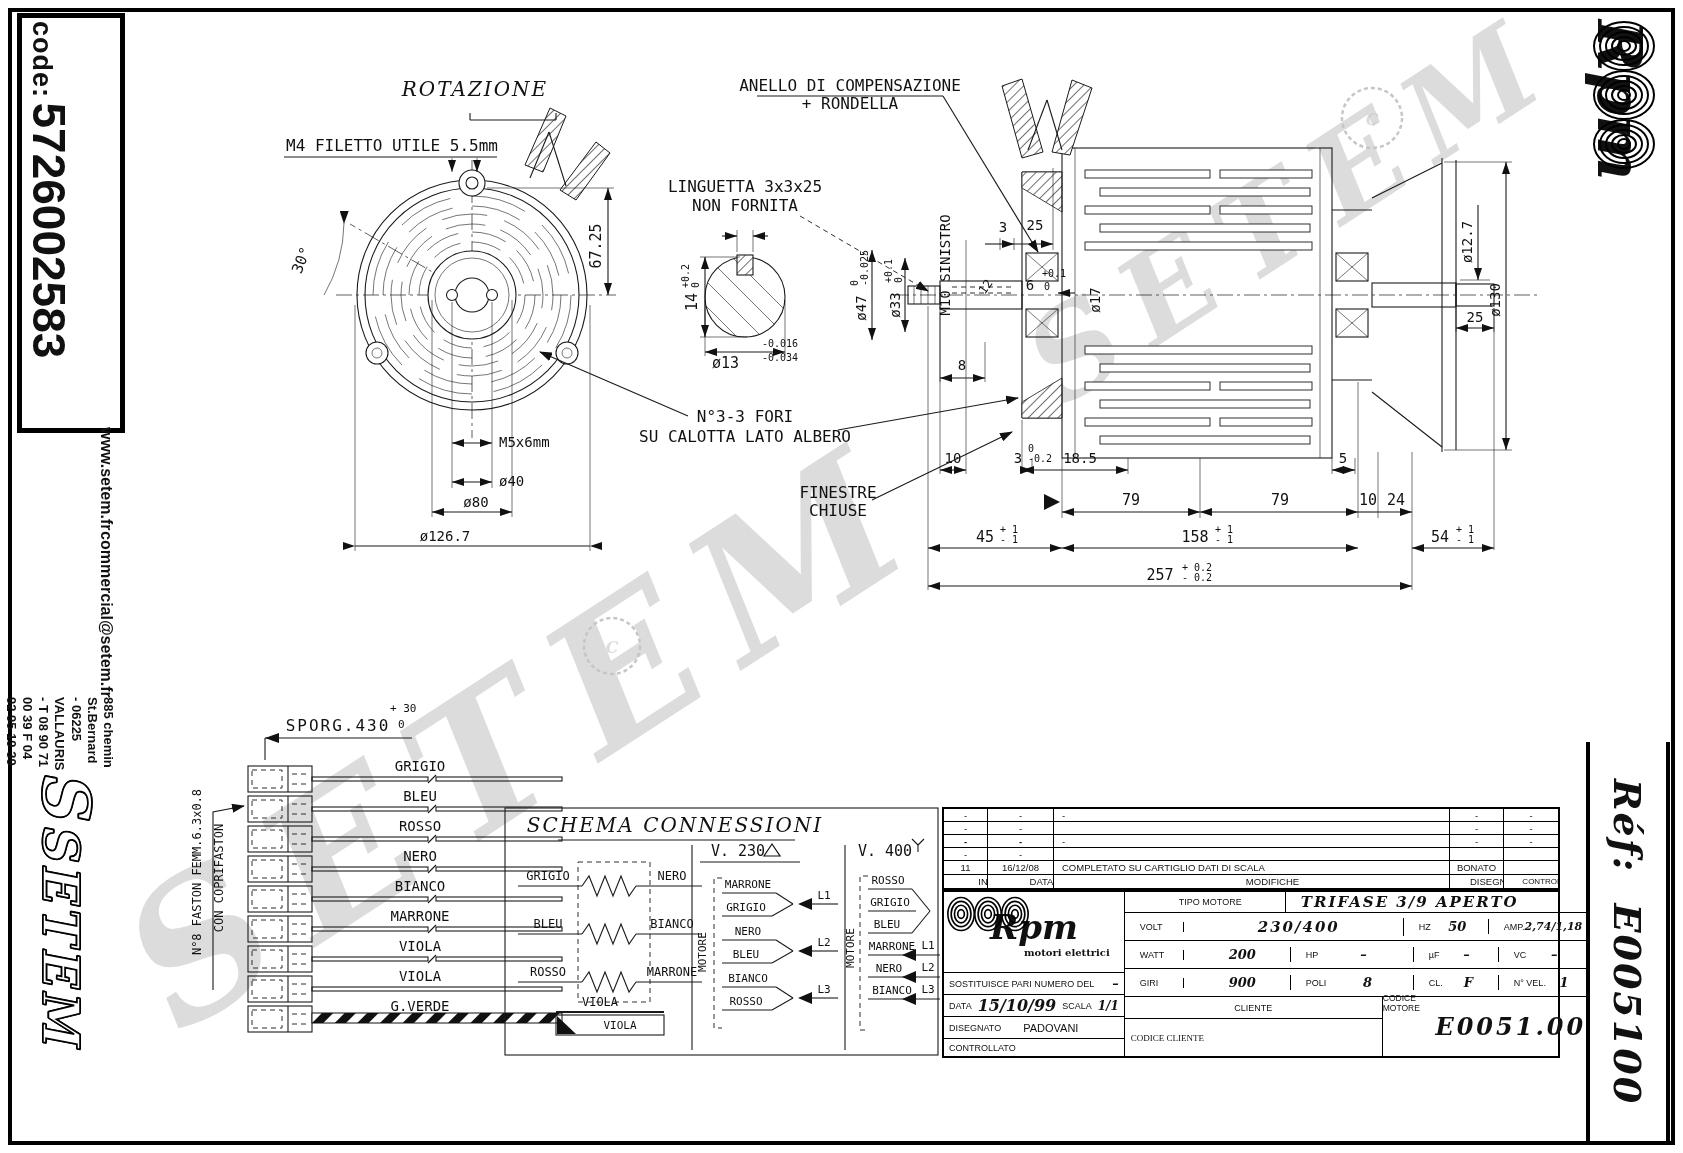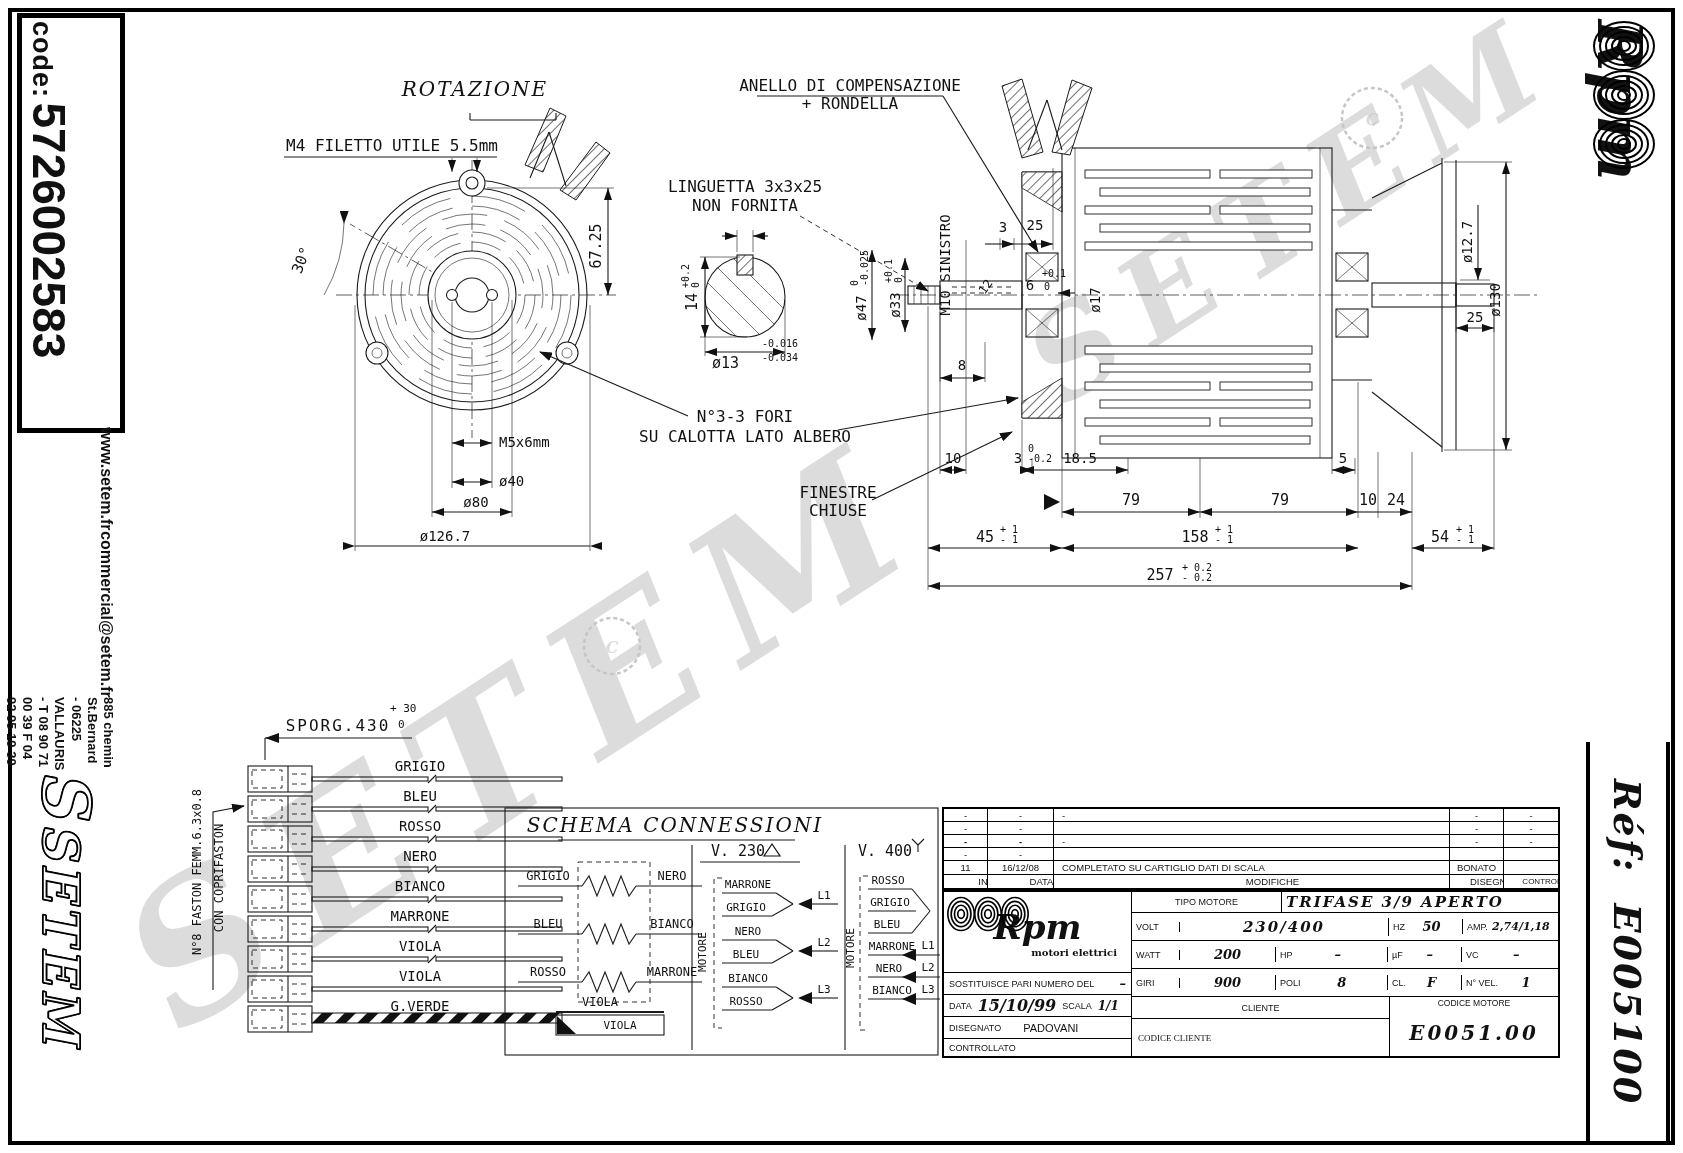--- a/index.html
+++ b/index.html
@@ -38,37 +38,37 @@
   .val{font-family:"DejaVu Serif",serif;font-style:italic;font-weight:bold;font-size:13px;}
   #tb-left{width:187px;border-right:1px solid #000;display:flex;flex-direction:column;}
   #tb-logo{height:80px;border-bottom:1px solid #000;display:flex;flex-direction:column;align-items:center;justify-content:center;}
   #tb-logo-row{display:flex;align-items:center;gap:6px;}
   #tb-brand{font-family:"DejaVu Serif",serif;font-style:italic;font-weight:bold;font-size:34px;}
   #tb-brand-sub{font-size:10px;font-weight:bold;font-family:"DejaVu Serif",serif;align-self:flex-end;margin-right:14px;}
   .tb-row{border-bottom:1px solid #000;display:flex;align-items:center;padding:0 5px;gap:6px;}
   #tb-sost{height:21px;}#tb-data{height:21px;}#tb-dis{height:21px;}#tb-ctr{height:20px;border-bottom:none;flex:1;}
   #tb-right{flex:1;display:flex;flex-direction:column;}
   .tr-row{display:flex;border-bottom:1px solid #000;align-items:stretch;}
-  .tr-row .cell{display:flex;align-items:center;border-right:1px solid #000;padding:0 4px;box-sizing:border-box;}
+  .tr-row .cell{display:flex;align-items:center;border-right:1px solid #000;padding:0 4px;box-sizing:border-box;margin-left:11px;}
   .tr-row .cell.last{border-right:none;}
   .cent{justify-content:center;}
   #row-tipo,#row-carat{height:20px;}
   .lab160{width:150px;justify-content:center;}
   .elec{height:27px;align-items:center;}
   .c1{width:48px;}.c2{width:96px;}.c3{width:112px;}.c4{width:74px;}.c5{flex:1;}
   .c23{width:209px;}
   .cellin{display:flex;align-items:center;justify-content:space-between;width:100%;}
   .cellin .val{margin:0 auto;}
   #row-bot{flex:1;display:flex;border-bottom:none;}
   #bot-left{width:257px;border-right:1px solid #000;display:flex;flex-direction:column;}
   #bot-cliente{height:21px;border-bottom:1px solid #000;display:flex;align-items:center;justify-content:center;}
   #bot-codcli{flex:1;display:flex;align-items:center;padding-left:6px;font-family:Liberation Serif, serif;}
-  #bot-right{flex:1;display:flex;flex-direction:column;justify-content:flex-end;}
+  #bot-right{flex:1;display:flex;flex-direction:row;justify-content:flex-end;}
   #bot-codmot{height:12px;display:flex;align-items:center;justify-content:center;font-size:8.5px;}
-  #bot-motval{flex:1;display:flex;align-items:center;justify-content:center;font-family:"DejaVu Serif",serif;font-style:italic;font-weight:bold;font-size:20px;letter-spacing:3px;}
+  #bot-motval{flex:1;display:flex;align-items:center;justify-content:center;font-family:"DejaVu Serif",serif;font-style:italic;font-weight:bold;font-size:24px;letter-spacing:3px;}
   
   svg{position:absolute;left:0;top:0;}
   .ln{stroke:#1a1a1a;stroke-width:1.1;fill:none;}
   .tk{stroke:#1a1a1a;stroke-width:1.8;fill:none;}
   .tn{stroke:#1a1a1a;stroke-width:0.6;fill:none;}
   .cl{stroke:#1a1a1a;stroke-width:0.7;fill:none;stroke-dasharray:16 4 3 4;}
   .dsh{stroke:#1a1a1a;stroke-width:0.9;fill:none;stroke-dasharray:5 4;}
   .slot{stroke:#1a1a1a;stroke-width:0.9;fill:#fff;}
   .wfill{fill:#fff;}
   text{fill:#111;font-family:"DejaVu Sans Mono",monospace;}

